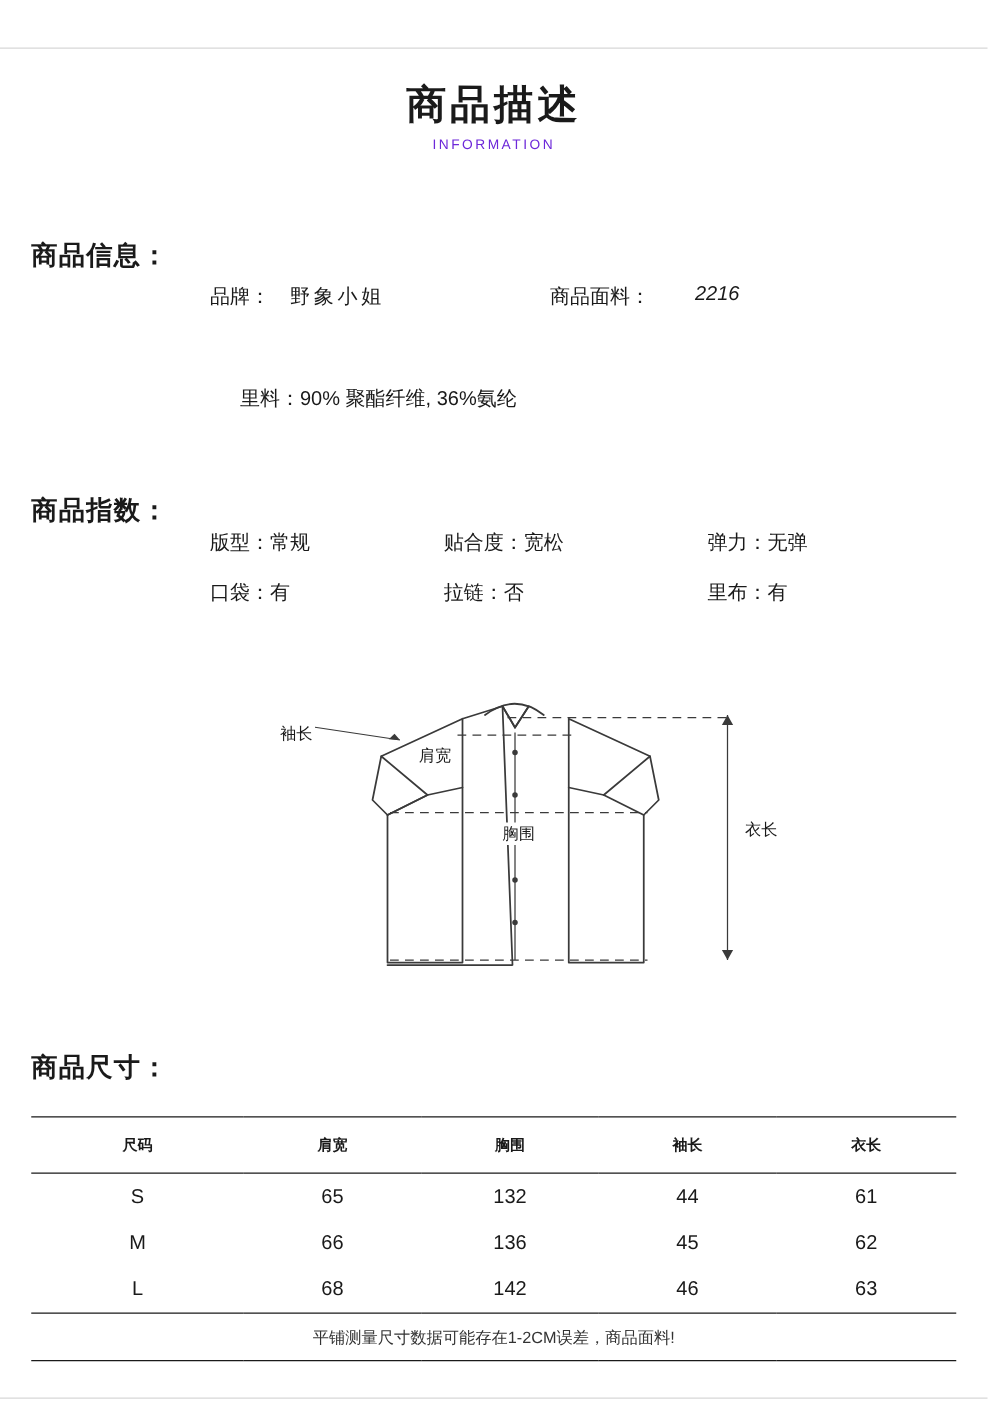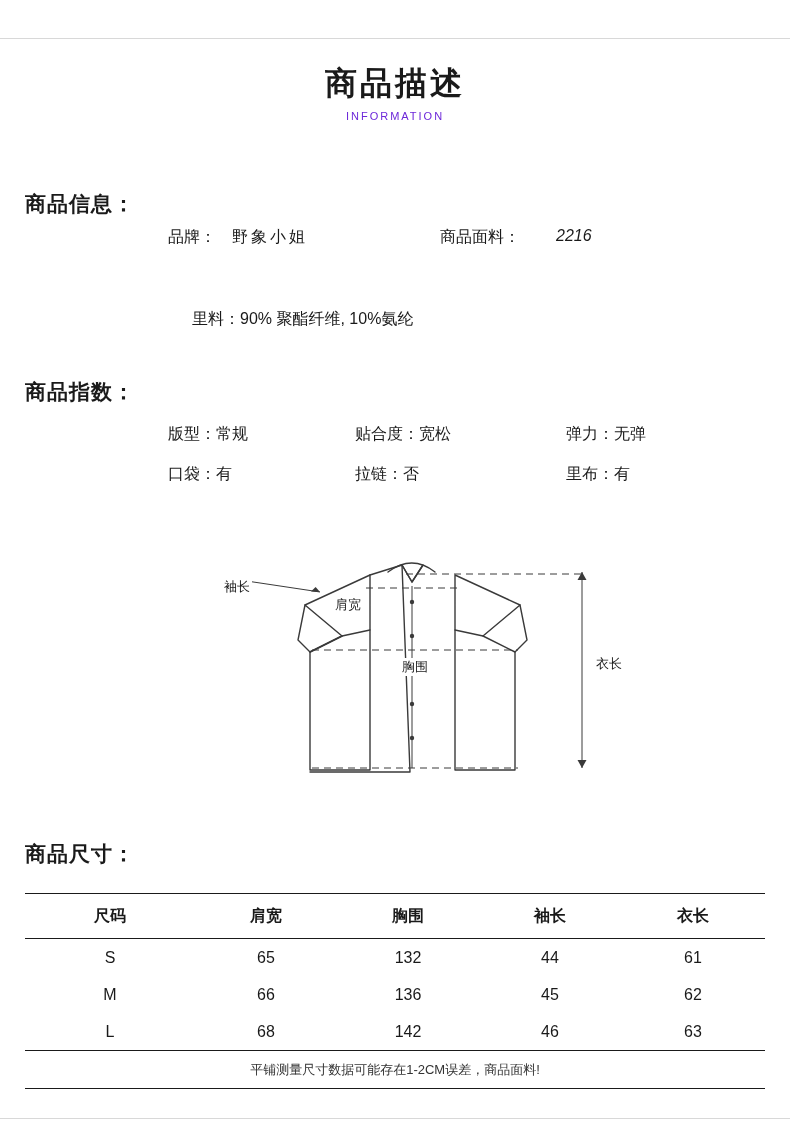--- a/index.html
+++ b/index.html
@@ -61,21 +61,21 @@
   
   .section-head {
     position: absolute;
     left: 25px;
     font-size: 21px;
     font-weight: bold;
     letter-spacing: 1px;
     color: #1a1a1a;
   }
   #head-info { top: 190px; }
-  #head-index { top: 378px; }
+  #head-index { top: 394px; }
   #head-size { top: 840px; }
 
   
   .info-line {
     position: absolute;
     font-size: 16px;
     color: #1a1a1a;
     white-space: nowrap;
   }
   .info-brand-label { left: 168px; top: 227px; }
@@ -136,21 +136,21 @@
   table.size-table th,
   table.size-table td {
     text-align: center;
     font-weight: normal;
     padding: 0;
     height: 37px;
     border: none;
   }
   table.size-table thead th {
     font-weight: bold;
-    font-size: 16px;
+    font-size: 12px;
     height: 44px;
   }
   .tbl-top-border { border-top: 1px solid #1a1a1a; }
   .tbl-mid-border { border-top: 1px solid #1a1a1a; }
   .tbl-bot-border { border-bottom: 1px solid #1a1a1a; }
   .note-row td {
     font-size: 13px;
     color: #333;
     height: 42px;
   }
@@ -171,21 +171,21 @@
     <div class="title-cn">商品描述</div>
     <div class="title-en">INFORMATION</div>
   </div>
 
   <div class="section-head" id="head-info">商品信息：</div>
 
   <div class="info-line info-brand-label">品牌：</div>
   <div class="info-line info-brand-value">野象小姐</div>
   <div class="info-line info-code-label">商品面料：</div>
   <div class="info-line info-code-value">2216</div>
-  <div class="info-line info-lining">里料：90% 聚酯纤维, 10%氨纶</div>
+  <div class="info-line info-lining">里料：90% 聚酯纤维, 36%氨纶</div>
 
   <div class="section-head" id="head-index">商品指数：</div>
 
   <div class="idx idx-c1 idx-r1">版型：常规</div>
   <div class="idx idx-c2 idx-r1">贴合度：宽松</div>
   <div class="idx idx-c3 idx-r1">弹力：无弹</div>
   <div class="idx idx-c1 idx-r2">口袋：有</div>
   <div class="idx idx-c2 idx-r2">拉链：否</div>
   <div class="idx idx-c3 idx-r2">里布：有</div>
 

